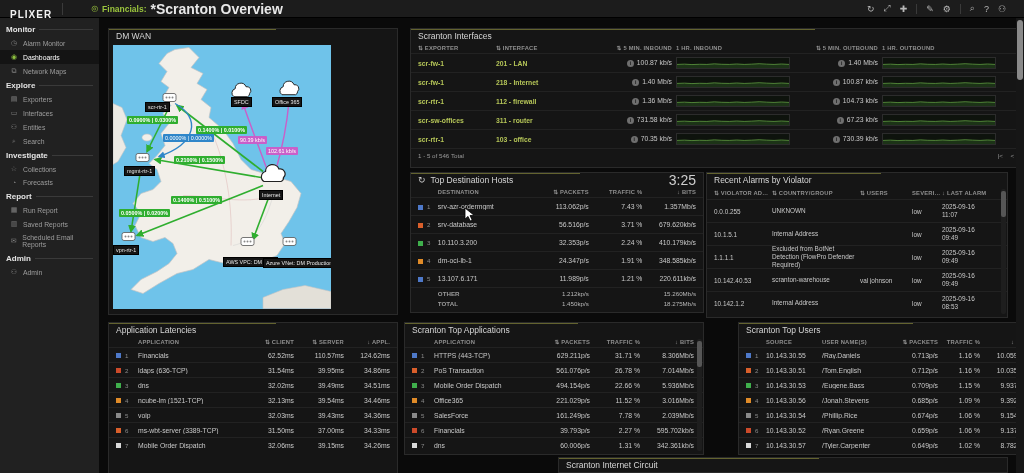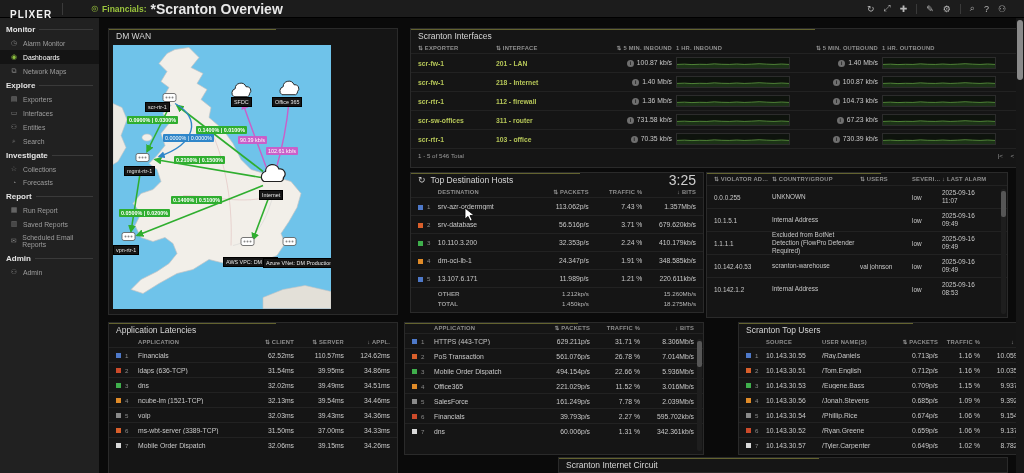--- a/index.html
+++ b/index.html
@@ -497,20 +497,23 @@
     <div class="t-sub">
       <span class="lbl c cd-rk" style="width:20px"></span>
         <span class="lbl c" style="width:90px">TOTAL</span>
       <span class="c cd-p num">1.450kp/s</span>
         <span class="c cd-t num"></span>
         <span class="c cd-b num">18.275Mb/s</span>
     </div>
   </section>
 
   <section class="panel" id="p-alarms" style="left:706px;top:172px;width:302px;height:146px;">
+    <div class="p-title">
+        <span>Recent Alarms by Violator</span>
+      </div>
     <div class="t-head">
       <span class="c ca-a">⇅ VIOLATOR ADDRESSES</span>
       <span class="c ca-g">⇅ COUNTRY/GROUP</span>
       <span class="c ca-u">⇅ USERS</span>
       <span class="c ca-s">SEVERITY</span>
       <span class="c ca-l">↓ LAST ALARM</span>
     </div>
     <div>
 
         <div class="t-row">
@@ -623,20 +626,23 @@
           <span class="c cl-rk"><span class="rank-sq" style="background: rgb(217, 217, 217);"></span><span class="rank-n">7</span></span>
           <span class="c cl-a">Mobile Order Dispatch</span>
           <span class="c cl-c num">32.06ms</span>
           <span class="c cl-s num">39.15ms</span>
           <span class="c cl-ap num">34.26ms</span>
         </div>
       </div>
   </section>
 
   <section class="panel" id="p-apps" style="left:404px;top:322px;width:300px;height:133px;">
+    <div class="p-title">
+        <span>Scranton Top Applications</span>
+      </div>
     <div class="t-head">
       <span class="c cp-rk"></span>
       <span class="c cp-a">APPLICATION</span>
       <span class="c cp-p num">⇅ PACKETS</span>
       <span class="c cp-t num">TRAFFIC %</span>
       <span class="c cp-b num">↓ BITS</span>
     </div>
     <div>
 
         <div class="t-row">

